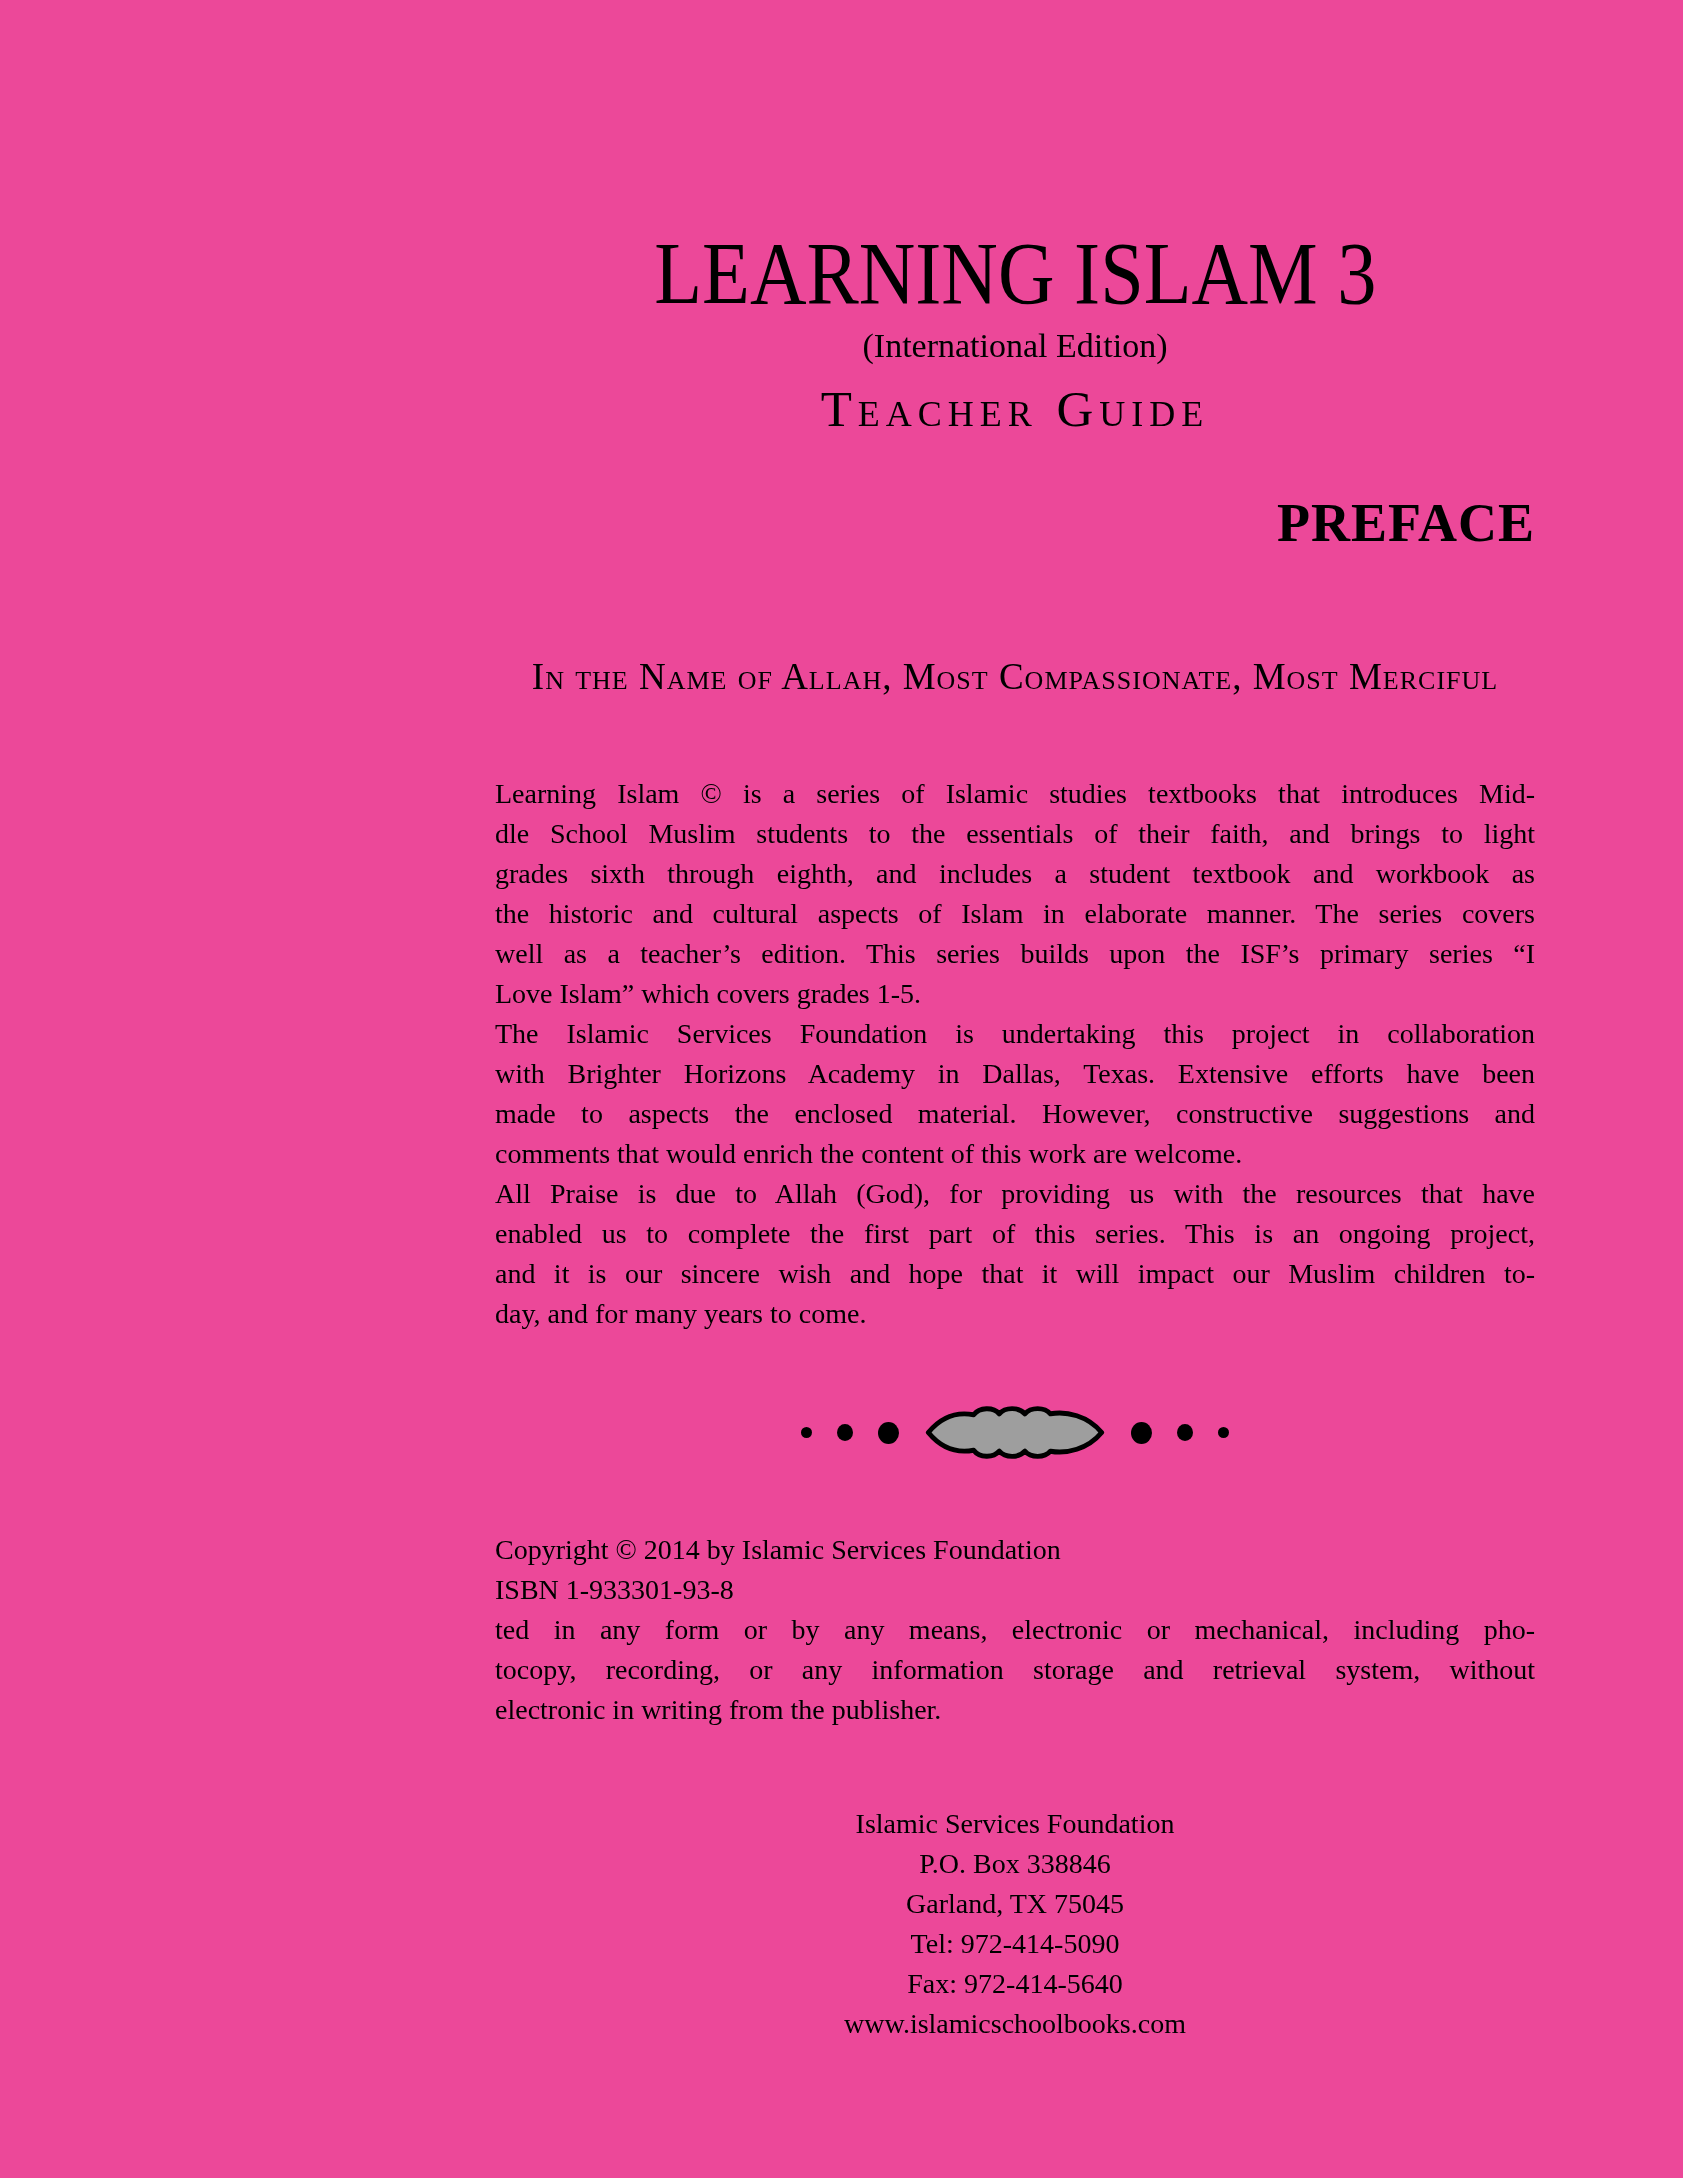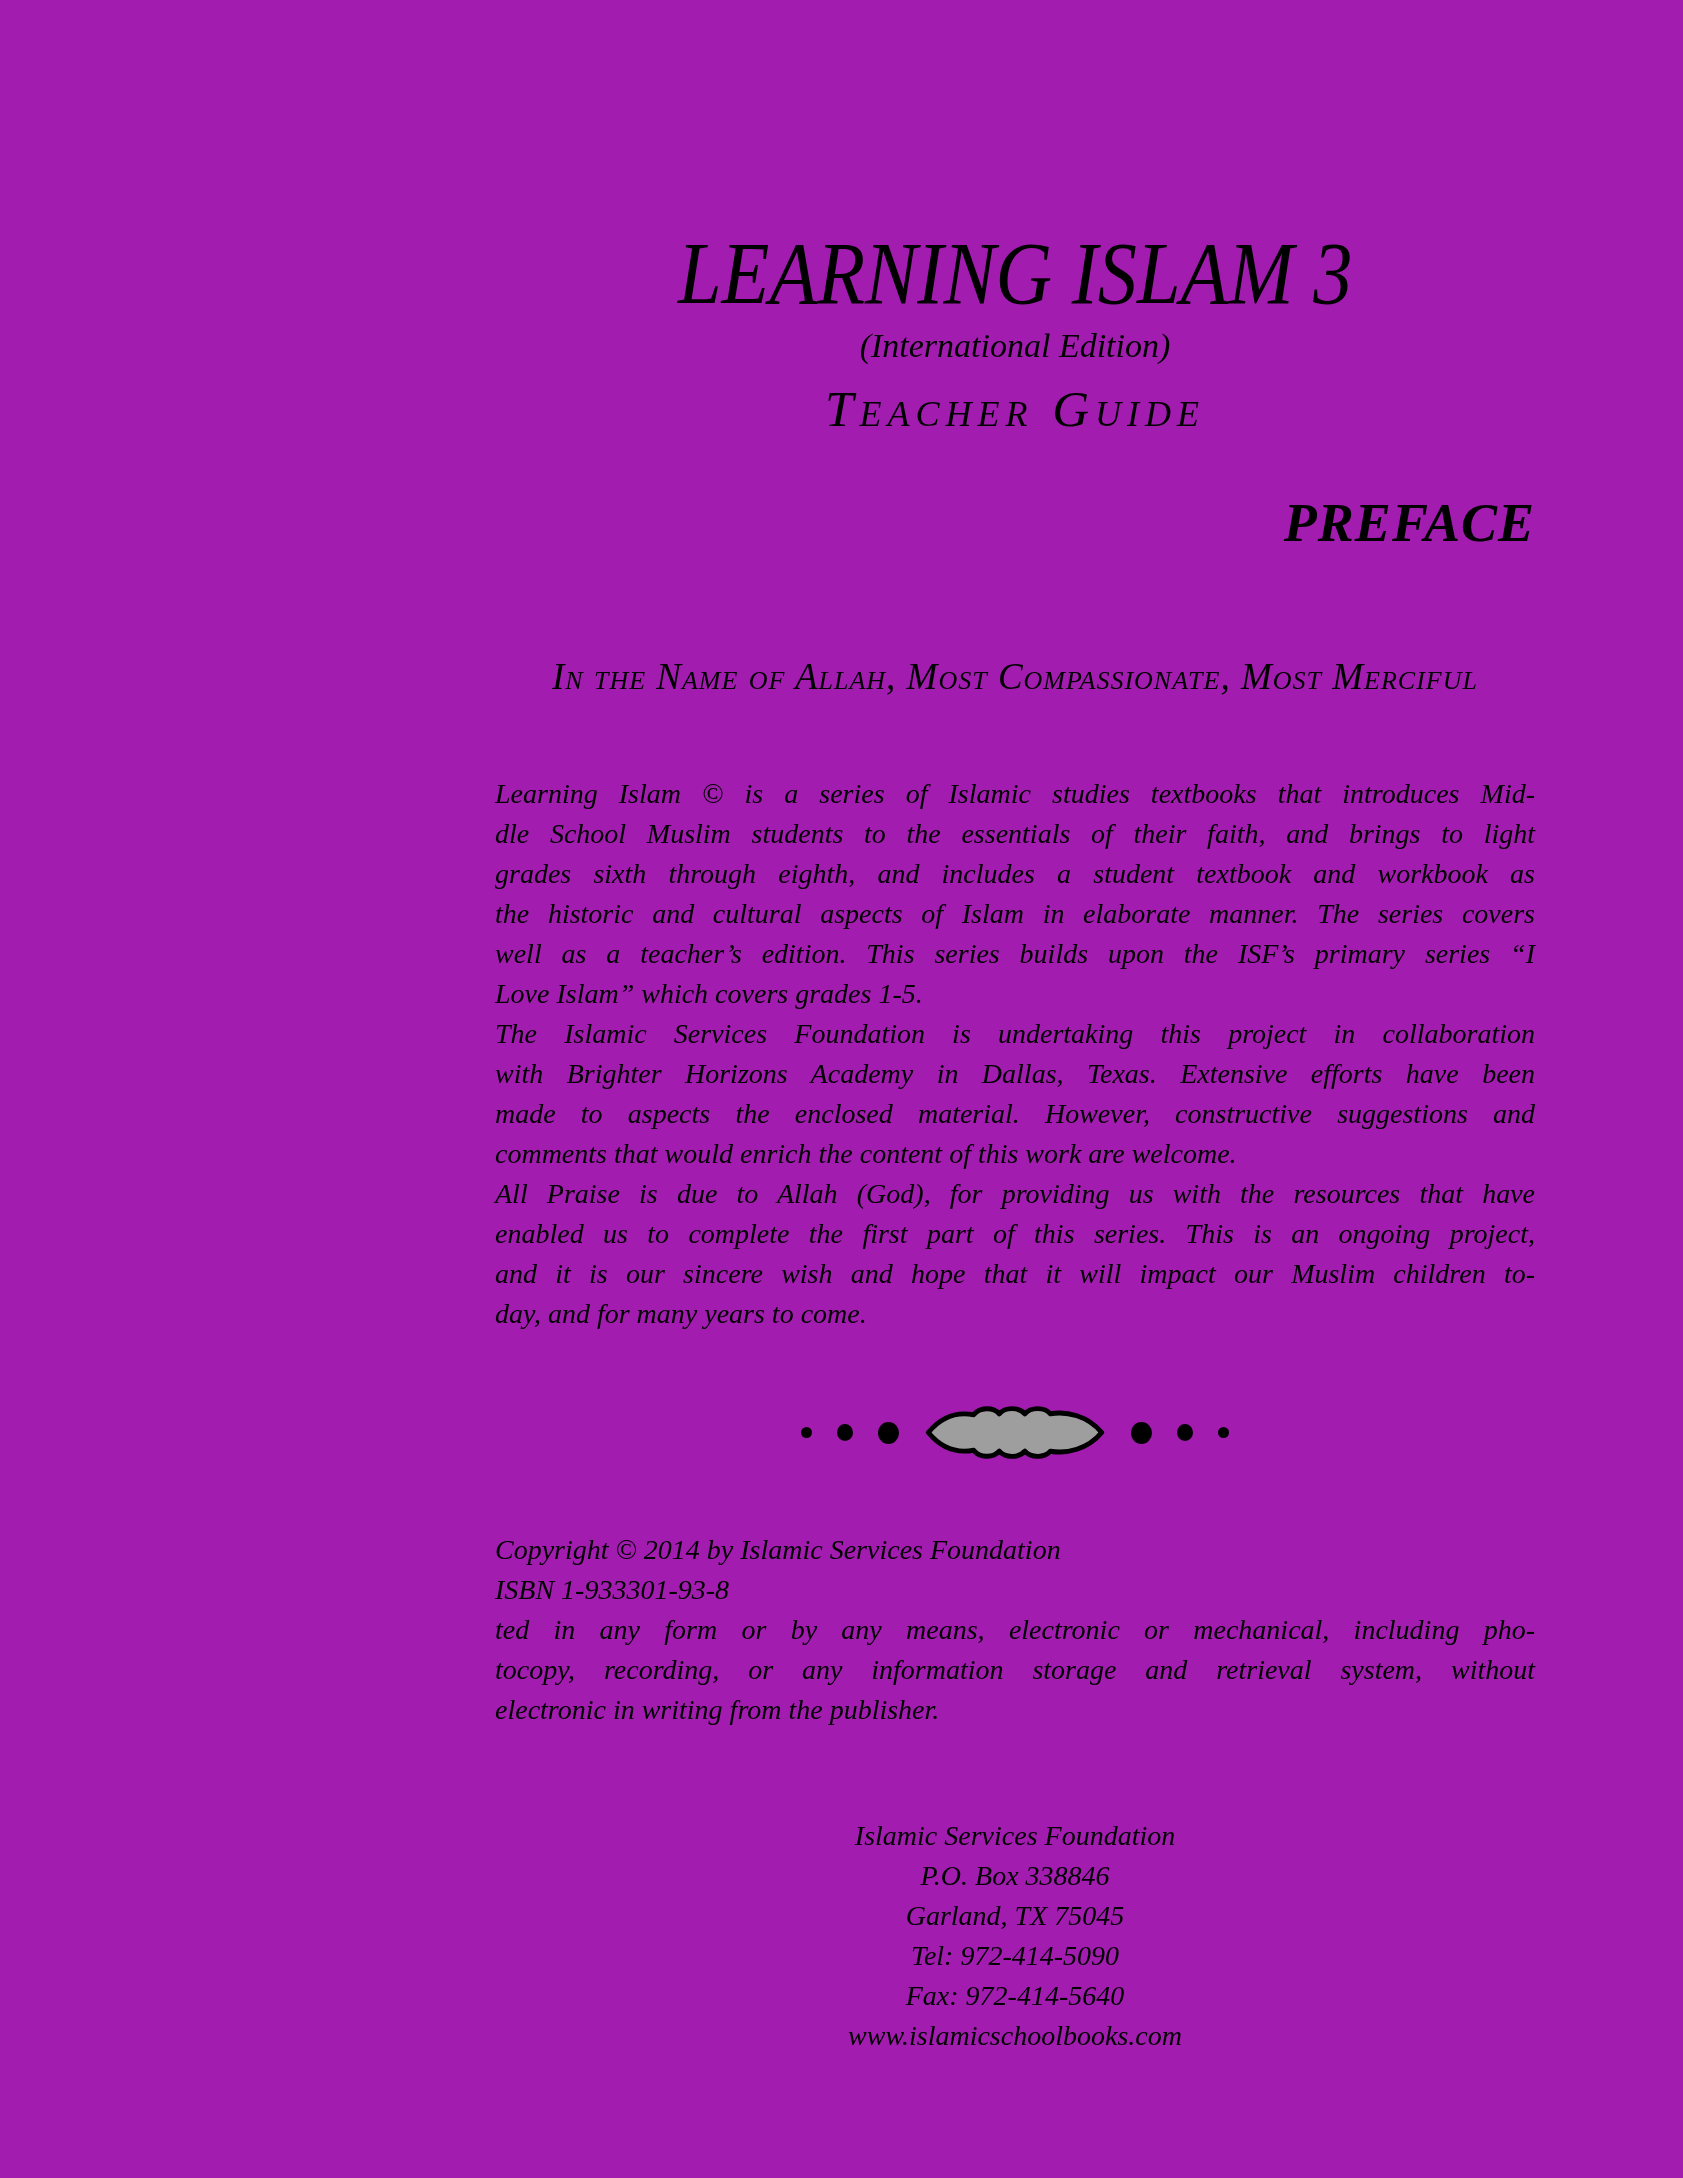--- a/index.html
+++ b/index.html
@@ -5,23 +5,22 @@
   html, body { margin: 0; padding: 0; }
   body {
     font-family: "Liberation Serif", "DejaVu Serif", serif;
     color: #000000;
     background: #ffffff;
   }
   .page {
     position: relative;
     width: 1683px;
     height: 2178px;
-    background: #a21caf;
+    background: #ec4899;
     overflow: hidden;
-    font-style: italic;
   }
   .col { position: absolute; left: 495px; width: 1040px; }
 
   
   #title-block { top: 226px; text-align: center; }
   .t1 { font-size: 89px; line-height: 95px; }
   .t1 .squeeze { display: inline-block; transform: scaleX(0.88); transform-origin: center; white-space: nowrap; }
   .t2 { font-size: 34px; line-height: 38px; margin-top: 6px; }
   .t3 { font-size: 51px; line-height: 73px; margin-top: 8px; font-variant: small-caps; letter-spacing: 6px; }
 
@@ -38,21 +37,21 @@
   
   #divider { top: 1398px; height: 69px; display: flex; align-items: center; justify-content: center; gap: 25px; }
   .dot { display: inline-block; background: #000; border-radius: 50%; }
   .dot.s { width: 11px; height: 11px; }
   .dot.m { width: 16px; height: 17px; }
   .dot.l { width: 21px; height: 22px; }
   .leaf-svg { display: block; }
 
   #copyright-block { top: 1530px; }
 
-  #publisher-block { top: 1804px; text-align: center; margin-top: 12px; }
+  #publisher-block { top: 1804px; text-align: center; }
   .cline { line-height: 40px; }
 </style>
 </head>
 <body>
 
 <div class="page">
 
   <div class="col" id="title-block">
     <div class="t1"><span class="squeeze">LEARNING ISLAM 3</span></div>
     <div class="t2">(International Edition)</div>

